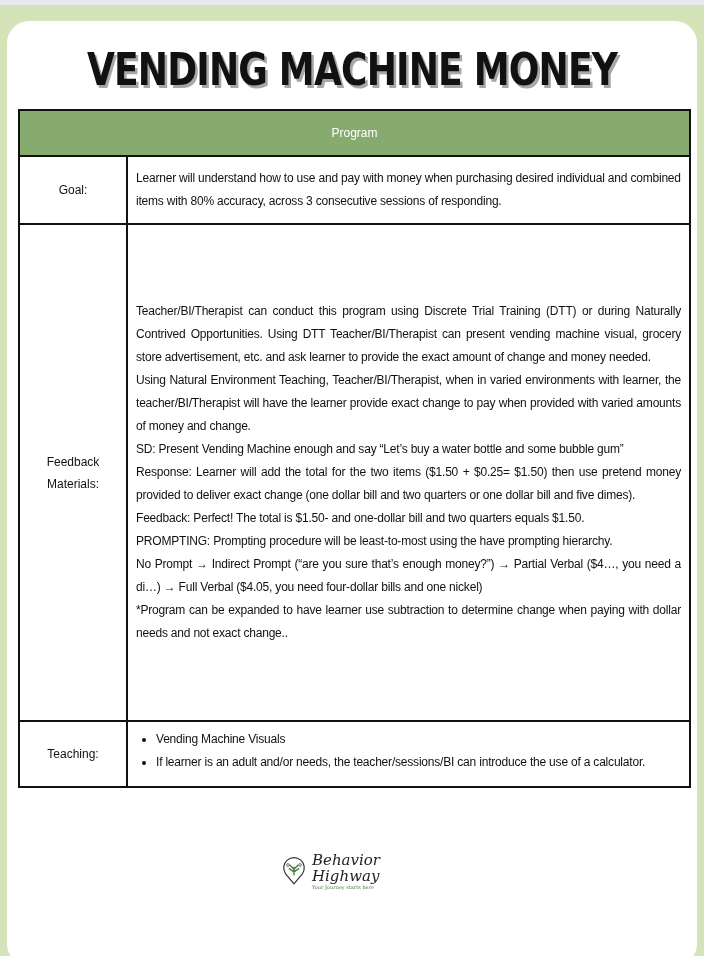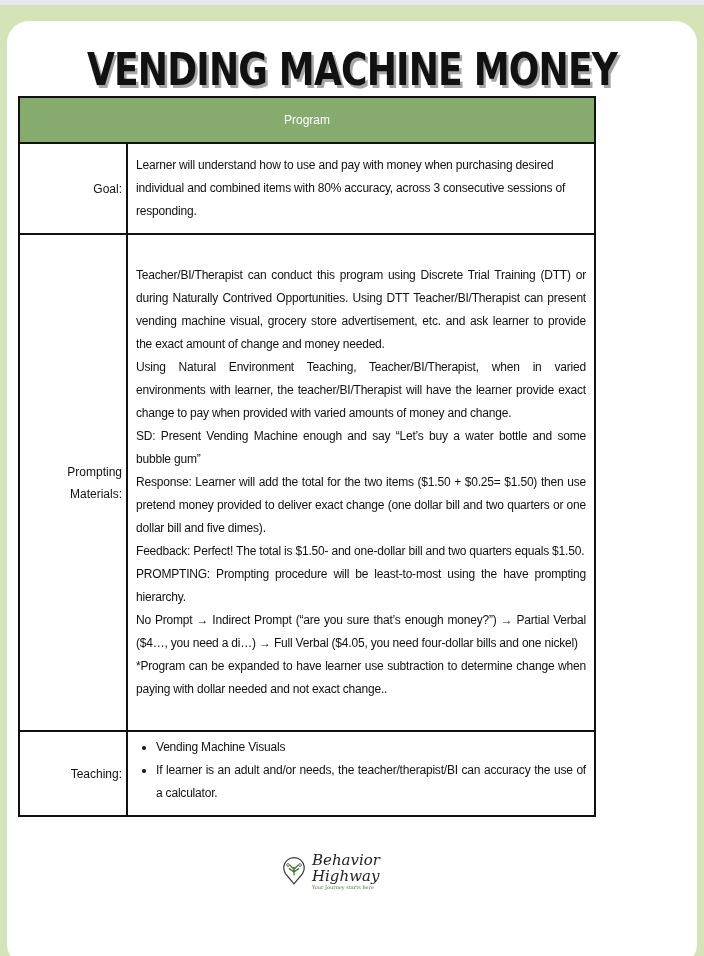--- a/index.html
+++ b/index.html
@@ -15,30 +15,30 @@
     background: #ffffff; border-radius: 22px;
   }
   .title {
     position: absolute; left: 0; top: 44px; width: 704px; text-align: center;
     font-family: "DejaVu Sans", sans-serif; font-weight: bold;
     font-size: 44px; letter-spacing: -1px; color: #111;
     transform: scaleX(0.82); transform-origin: center;
     text-shadow: 3px 3px 0 #a7a7a7;
   }
   table.prog {
-    position: absolute; left: 18px; top: 96px; width: 578px;
+    position: absolute; left: 18px; top: 109px; width: 673px;
     border-collapse: collapse;
     font-size: 12px; color: #111;
   }
   table.prog td, table.prog th { border: 2px solid #111; }
   th.header {
     background: #87ab6f; color: #fff; font-weight: normal; height: 42px;
     font-size: 12px;
   }
-  td.label { width: 98px; text-align: right; vertical-align: middle; padding: 0 4px; line-height: 22px; }
+  td.label { width: 98px; text-align: center; vertical-align: middle; padding: 0 4px; line-height: 22px; }
   td.content { padding: 10px 8px 10px 8px; line-height: 23px; text-align: justify; }
   .cond { letter-spacing: -0.2px; }
   .content p { margin: 0; }
   .content p + p { }
   ul.bl { margin: 0; padding-left: 20px; }
   ul.bl li { line-height: 23px; }
   .logo {
     position: absolute; left: 282px; top: 853px; width: 150px; height: 36px;
     display: flex; align-items: center;
   }
@@ -58,42 +58,42 @@
   <tbody>
       <tr>
     <th class="header" colspan="2">Program</th>
   </tr>
   <tr style="height:67px">
     <td class="label">Goal:</td>
     <td class="content cond" style="text-align:left">Learner will understand how to use and pay with money when purchasing desired individual and combined items  with 80% accuracy, across 3 consecutive sessions of responding.</td>
   </tr>
   <tr style="height:497px">
     <td class="label">
-      <div>Prompting</div>
+      <div>Feedback</div>
       <div>Materials:</div>
     </td>
     <td class="content cond">
       <p>Teacher/BI/Therapist can conduct this program using Discrete Trial Training (DTT) or during Naturally Contrived Opportunities. Using DTT Teacher/BI/Therapist can present vending machine visual, grocery store advertisement, etc. and ask learner to provide the exact amount of change and money needed.</p>
       <p>Using Natural Environment Teaching, Teacher/BI/Therapist, when in varied environments with learner, the teacher/BI/Therapist will have the learner provide exact change to pay when provided with varied amounts of money and change.</p>
       <p>
         <span style="display:block">SD: Present Vending Machine enough and say “Let’s buy a water bottle and some bubble gum”</span>
         <span style="display:block">Response: Learner will add the total for the two items ($1.50 + $0.25= $1.50) then use pretend money provided to deliver exact change (one dollar bill and two quarters or one dollar bill and five dimes).</span>
         <span style="display:block">Feedback: Perfect! The total is $1.50- and one-dollar bill and two quarters equals $1.50.</span>
       </p>
       <p>PROMPTING: Prompting procedure will be least-to-most using the have prompting hierarchy.</p>
       <p>No Prompt → Indirect Prompt (“are you sure that’s enough money?”) → Partial Verbal ($4…, you need a di…) → Full Verbal ($4.05, you need four-dollar bills and one nickel)</p>
-      <p>*Program can be expanded to have learner use subtraction to determine change when paying with dollar needed and not exact change..</p>
+      <p>*Program can be expanded to have learner use subtraction to determine change when paying with dollar needs and not exact change..</p>
     </td>
   </tr>
   <tr style="height:66px">
     <td class="label">Teaching:</td>
     <td class="content cond" style="padding-top:4px;padding-bottom:10px">
       <ul class="bl">
         <li>Vending Machine Visuals</li>
-        <li>If learner is an adult and/or needs, the teacher/therapist/BI can accuracy the use of a calculator.</li>
+        <li>If learner is an adult and/or needs, the teacher/sessions/BI can introduce the use of a calculator.</li>
       </ul>
     </td>
   </tr>
 </tbody>
   </table>
 
 <div class="logo">
   <svg width="28" height="34" viewBox="0 0 28 34">
     <path d="M14 32 L4 20 A12 12 0 1 1 24 20 Z" fill="none" stroke="#333" stroke-width="1.4"></path>
     <path d="M14 22 L14 12 M14 15 L9 10 M14 15 L19 10 M14 18 L8 14 M14 18 L20 14" stroke="#4f7a3d" stroke-width="1.6" fill="none"></path>

